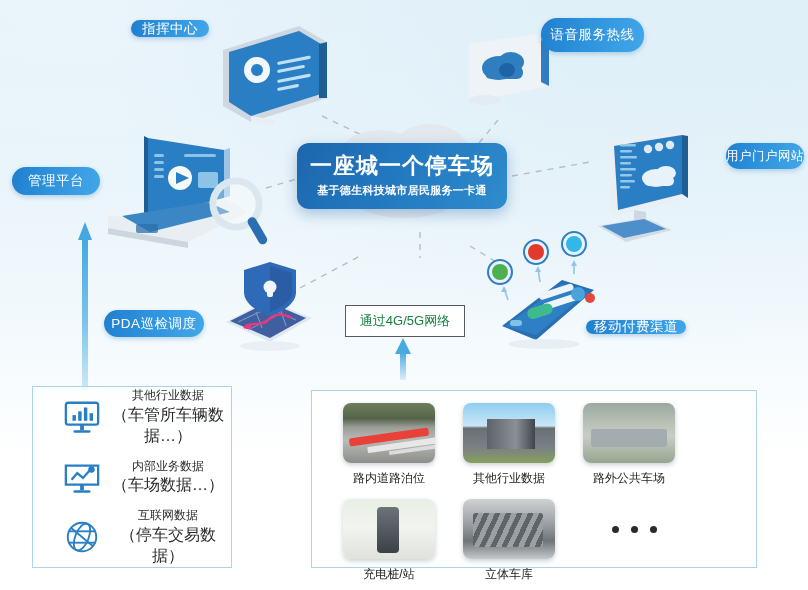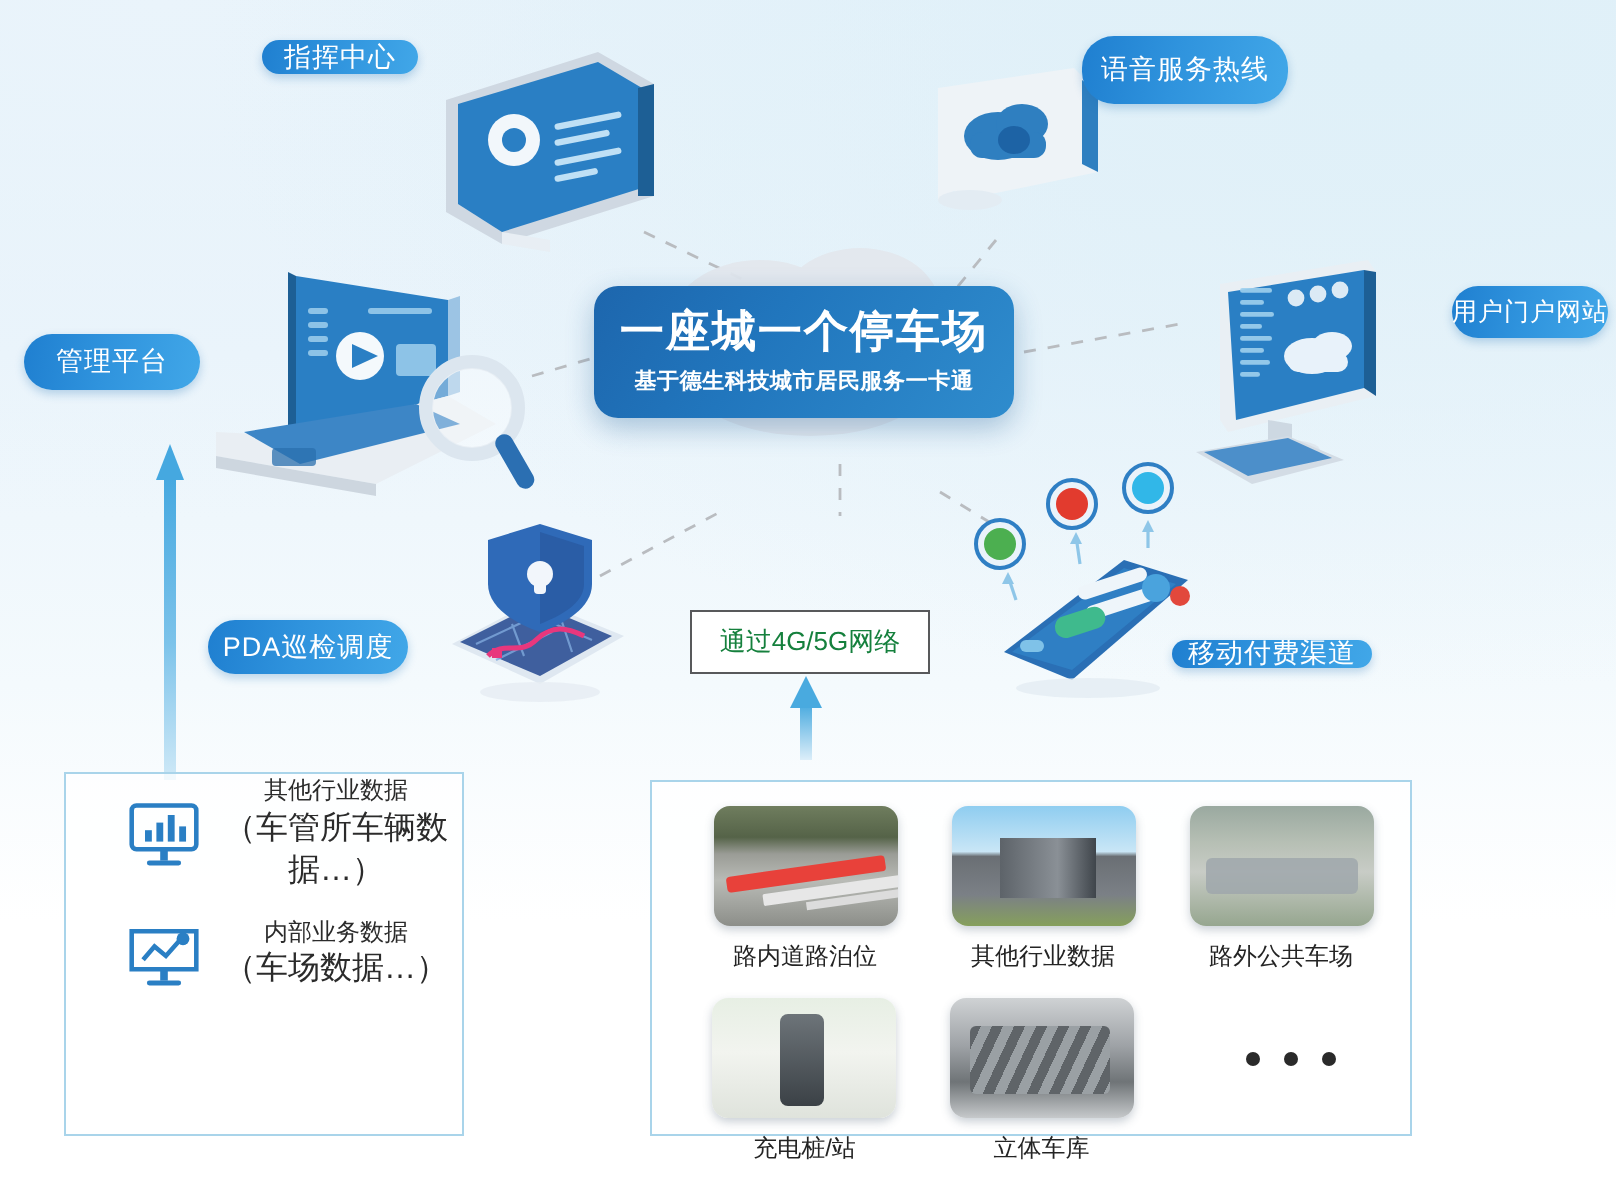--- a/index.html
+++ b/index.html
@@ -53,21 +53,21 @@
     border:1.5px solid #a9d4ea;background:rgba(255,255,255,.72);padding-left:16px;
   }
   .data-row{display:flex;align-items:center;height:60px;padding-left:10px;box-sizing:border-box;}
   .data-ico{width:46px;height:42px;flex:0 0 46px;display:flex;align-items:center;justify-content:center;}
   .data-txt{flex:1;text-align:center;color:#2b2b2b;line-height:1.35;}
   .data-t1{font-size:12px;}
   .data-t2{font-size:16px;}
 
   
   .gallery{
-    position:absolute;left:325px;top:390px;width:381px;height:178px;
+    position:absolute;left:311px;top:390px;width:446px;height:178px;
     border:1.5px solid #a9d4ea;background:rgba(255,255,255,.72);
     box-sizing:border-box;padding:12px 0 0 22px;
   }
   .g-row{display:flex;}
   .g-cell{width:110px;margin-right:10px;text-align:center;}
   .g-thumb{
     width:92px;height:60px;border-radius:8px;margin:0 auto;
     box-shadow:0 2px 5px rgba(80,100,120,.3);overflow:hidden;position:relative;
   }
   .g-cap{font-size:12px;color:#242424;margin-top:7px;}
@@ -339,20 +339,37 @@
           <rect x="20" y="28" width="4" height="6" fill="#2a7fc4"></rect>
           <rect x="13" y="34" width="18" height="2.6" rx="1.3" fill="#2a7fc4"></rect>
         </svg>
       </div>
       <div class="data-txt">
         <div class="data-t1">内部业务数据</div>
         <div class="data-t2">（车场数据…）</div>
       </div>
     </div>
 
+    <div class="data-row">
+      <div class="data-ico">
+        <svg viewBox="0 0 44 40" width="42" height="38">
+          <g fill="none" stroke="#2a7fc4" stroke-width="2">
+            <ellipse cx="22" cy="20" rx="15" ry="15"></ellipse>
+            <ellipse cx="22" cy="20" rx="7" ry="15" transform="rotate(22 22 20)"></ellipse>
+            <path d="M8 14 h28"></path>
+              <path d="M8 26 h28"></path>
+            <path d="M10 10 L34 30"></path>
+          </g>
+        </svg>
+      </div>
+      <div class="data-txt">
+        <div class="data-t1">互联网数据</div>
+        <div class="data-t2">（停车交易数据）</div>
+      </div>
+    </div>
   </div>
 
   <div class="gallery">
     <div class="g-row">
       <div class="g-cell">
         <div class="g-thumb thumb-street"></div>
         <div class="g-cap">路内道路泊位</div>
       </div>
       <div class="g-cell">
         <div class="g-thumb thumb-bldg"></div>

